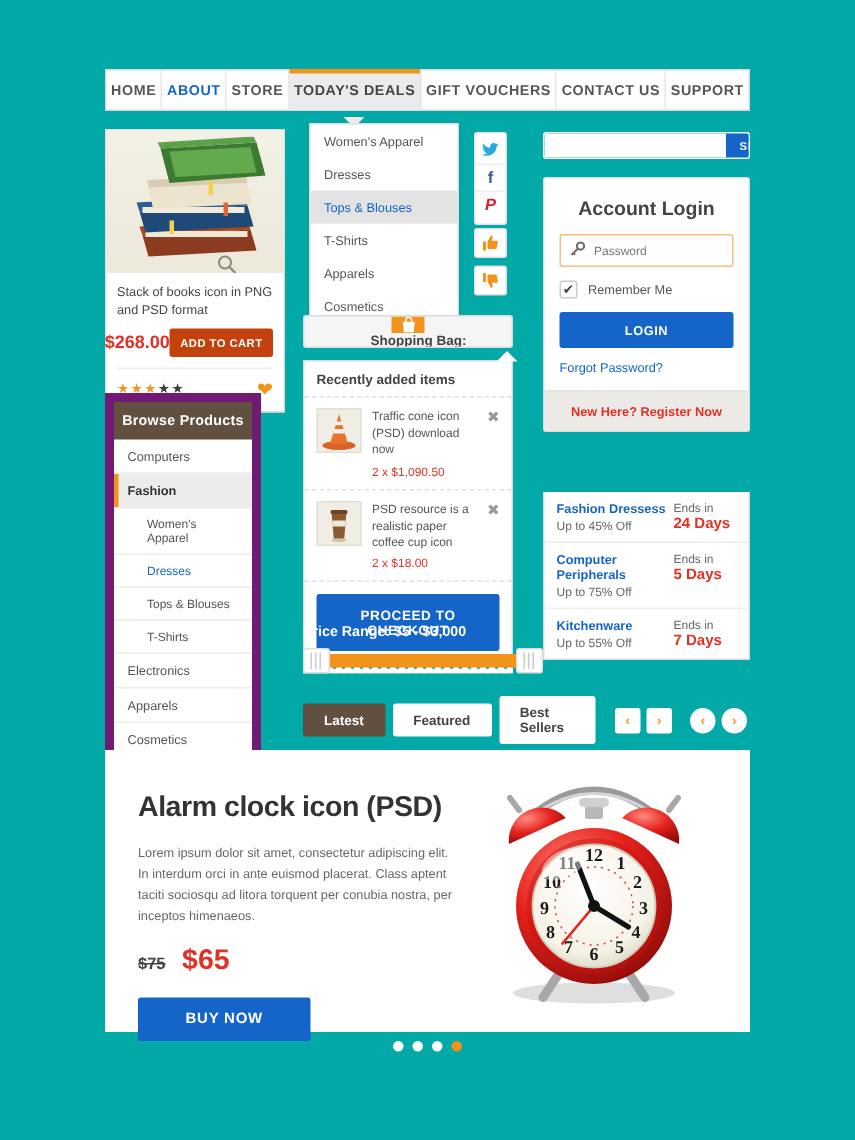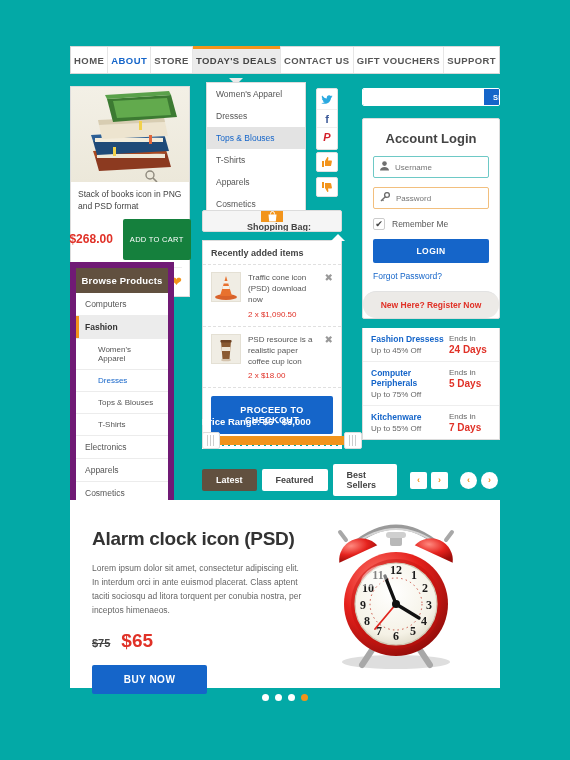--- a/index.html
+++ b/index.html
@@ -45,25 +45,25 @@
   .prod-img {
     height: 95px; background: linear-gradient(#f3f0e6,#ece8da); position: relative; overflow: hidden;
   }
   .prod-img svg { position: absolute; left: 8px; top: 4px; }
   .zoom-badge {
     position: absolute; right: 38px; bottom: 2px; width: 15px; height: 15px;
     color: #9a958a;
   }
   .prod-body { padding: 6px 7px 7px; }
   .prod-title { font-size: 8.5px; line-height: 1.45; color: #444; }
-  .prod-row { display: flex; align-items: center; justify-content: center; margin-top: 6px; gap: 10px; }
+  .prod-row { display: flex; align-items: center; justify-content: flex-end; margin-top: 6px; }
   .prod-price { font-size: 12px; font-weight: bold; color: #e03127; }
   .btn-cart {
-    background: #15803d; color: #fff; font-size: 7.5px; font-weight: normal; letter-spacing: .3px;
-    padding: 16px 7px; border-radius: 2px; cursor: pointer; white-space: nowrap;
+    background: #c2410c; color: #fff; font-size: 7.5px; font-weight: bold; letter-spacing: .3px;
+    padding: 5px 7px; border-radius: 2px; cursor: pointer; white-space: nowrap;
   }
   .prod-foot {
     border-top: 1px solid #eee; margin-top: 7px; padding-top: 6px;
     display: flex; align-items: center; justify-content: space-between;
   }
   .stars { font-size: 9px; letter-spacing: 1px; color: #3c3c3c; }
   .stars b { color: #f2941b; font-weight: normal; }
   .heart { color: #f2941b; font-size: 13px; }
 
   
@@ -232,21 +232,21 @@
   }
   .remember span { font-size: 8.5px; margin-left: 7px; color: #555; }
   .loginbtn {
     margin: 0 10px 8px; background: #1565c9; color: #fff; text-align: center;
     font-size: 8.5px; font-weight: bold; letter-spacing: .4px; padding: 7px 4px;
     border-radius: 2px; cursor: pointer;
   }
   .forgot { font-size: 8.5px; color: #1565c9; margin: 0 10px 10px; cursor: pointer; }
   .register {
     border-top: 1px solid #e2e2e2; background: #eceae7; text-align: center;
-    font-size: 8.5px; font-weight: bold; color: #e03127; padding: 8px 4px; cursor: pointer; border-radius: 13px;
+    font-size: 8.5px; font-weight: bold; color: #e03127; padding: 8px 4px; cursor: pointer;
   }
 
   
   .dealwrap { position: absolute; left: 362px; top: 328px; width: 138px; }
   .dealtabs { display: flex; }
   .dtab {
     flex: 1 1 0; text-align: center; font-size: 9px; color: #444;
     padding: 6px 2px; background: #e9e9e9; cursor: pointer;
     border-radius: 2px 2px 0 0; border: 1px solid #dcdcdc; border-bottom: none;
   }
@@ -298,24 +298,24 @@
         <span>ABOUT</span>
       </div>
     <div class="nav-item">
         <span>STORE</span>
       </div>
     <div class="nav-item active">
       <span>TODAY'S DEALS</span>
       <span class="nav-caret"></span>
     </div>
     <div class="nav-item">
+        <span>GIFT VOUCHERS</span>
+      </div>
+    <div class="nav-item">
         <span>CONTACT US</span>
-      </div>
-    <div class="nav-item">
-        <span>GIFT VOUCHERS</span>
       </div>
     <div class="nav-item">
         <span>SUPPORT</span>
       </div>
   </div>
 
   <div class="prodcard">
     <div class="prod-img">
       <svg width="104" height="88" viewBox="0 0 104 88">
         <g>
@@ -471,29 +471,20 @@
     </div>
   </div>
 
   <div class="searchbar">
     <input type="text" placeholder="" style="">
     <div class="searchbtn">SEARCH</div>
   </div>
 
   <div class="login">
     <div class="login-title">Account Login</div>
-    <div class="field">
-      <span class="fi">
-        <svg width="9" height="10" viewBox="0 0 9 10">
-            <circle cx="4.5" cy="2.6" r="2.3" fill="#6f6f6f"></circle>
-            <path d="M0 9.6c0-2.3 2-3.6 4.5-3.6S9 7.3 9 9.6z" fill="#6f6f6f"></path>
-          </svg>
-      </span>
-      <input type="text" placeholder="Username" style="">
-    </div>
     <div class="field pw">
       <span class="fi">
         <svg width="10" height="10" viewBox="0 0 10 10">
             <circle cx="7" cy="3" r="2.4" fill="none" stroke="#6f6f6f" stroke-width="1.4"></circle>
             <path d="M5.3 4.7L1 9" stroke="#6f6f6f" stroke-width="1.4"></path>
             <path d="M2.3 7.7l1.2 1.2" stroke="#6f6f6f" stroke-width="1.2"></path>
           </svg>
       </span>
       <input type="password" placeholder="Password" style="">
     </div>

